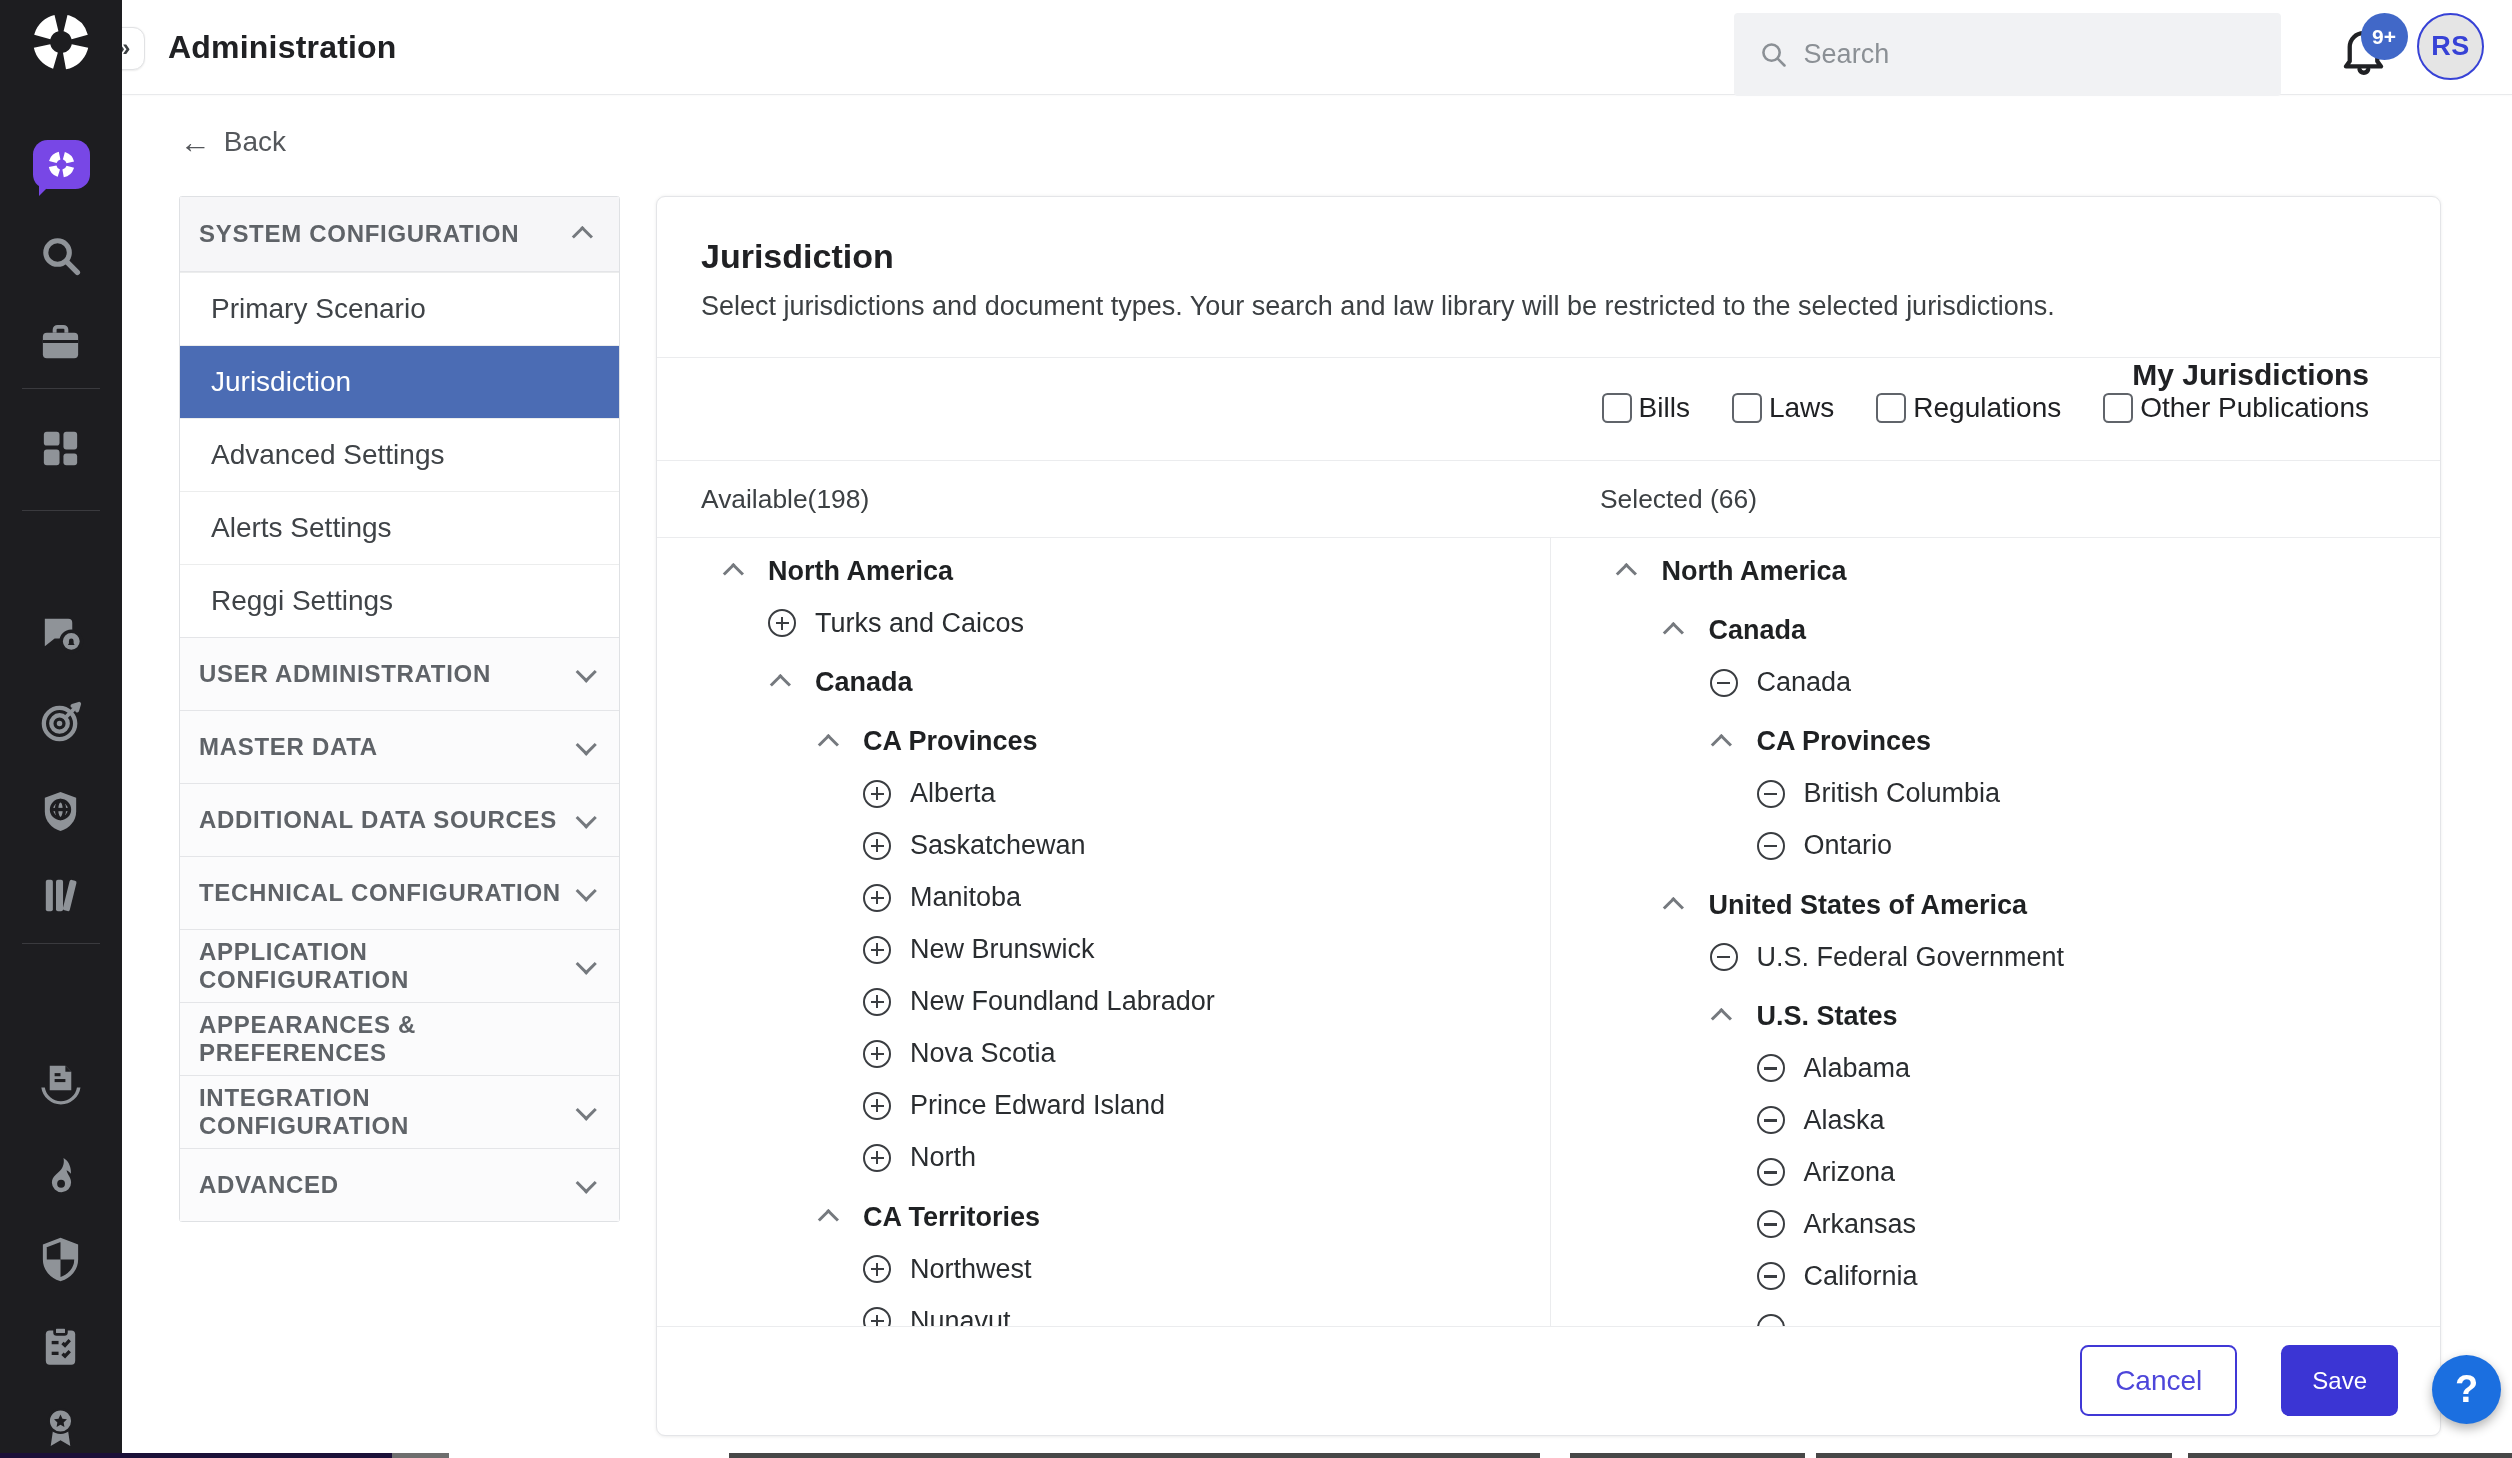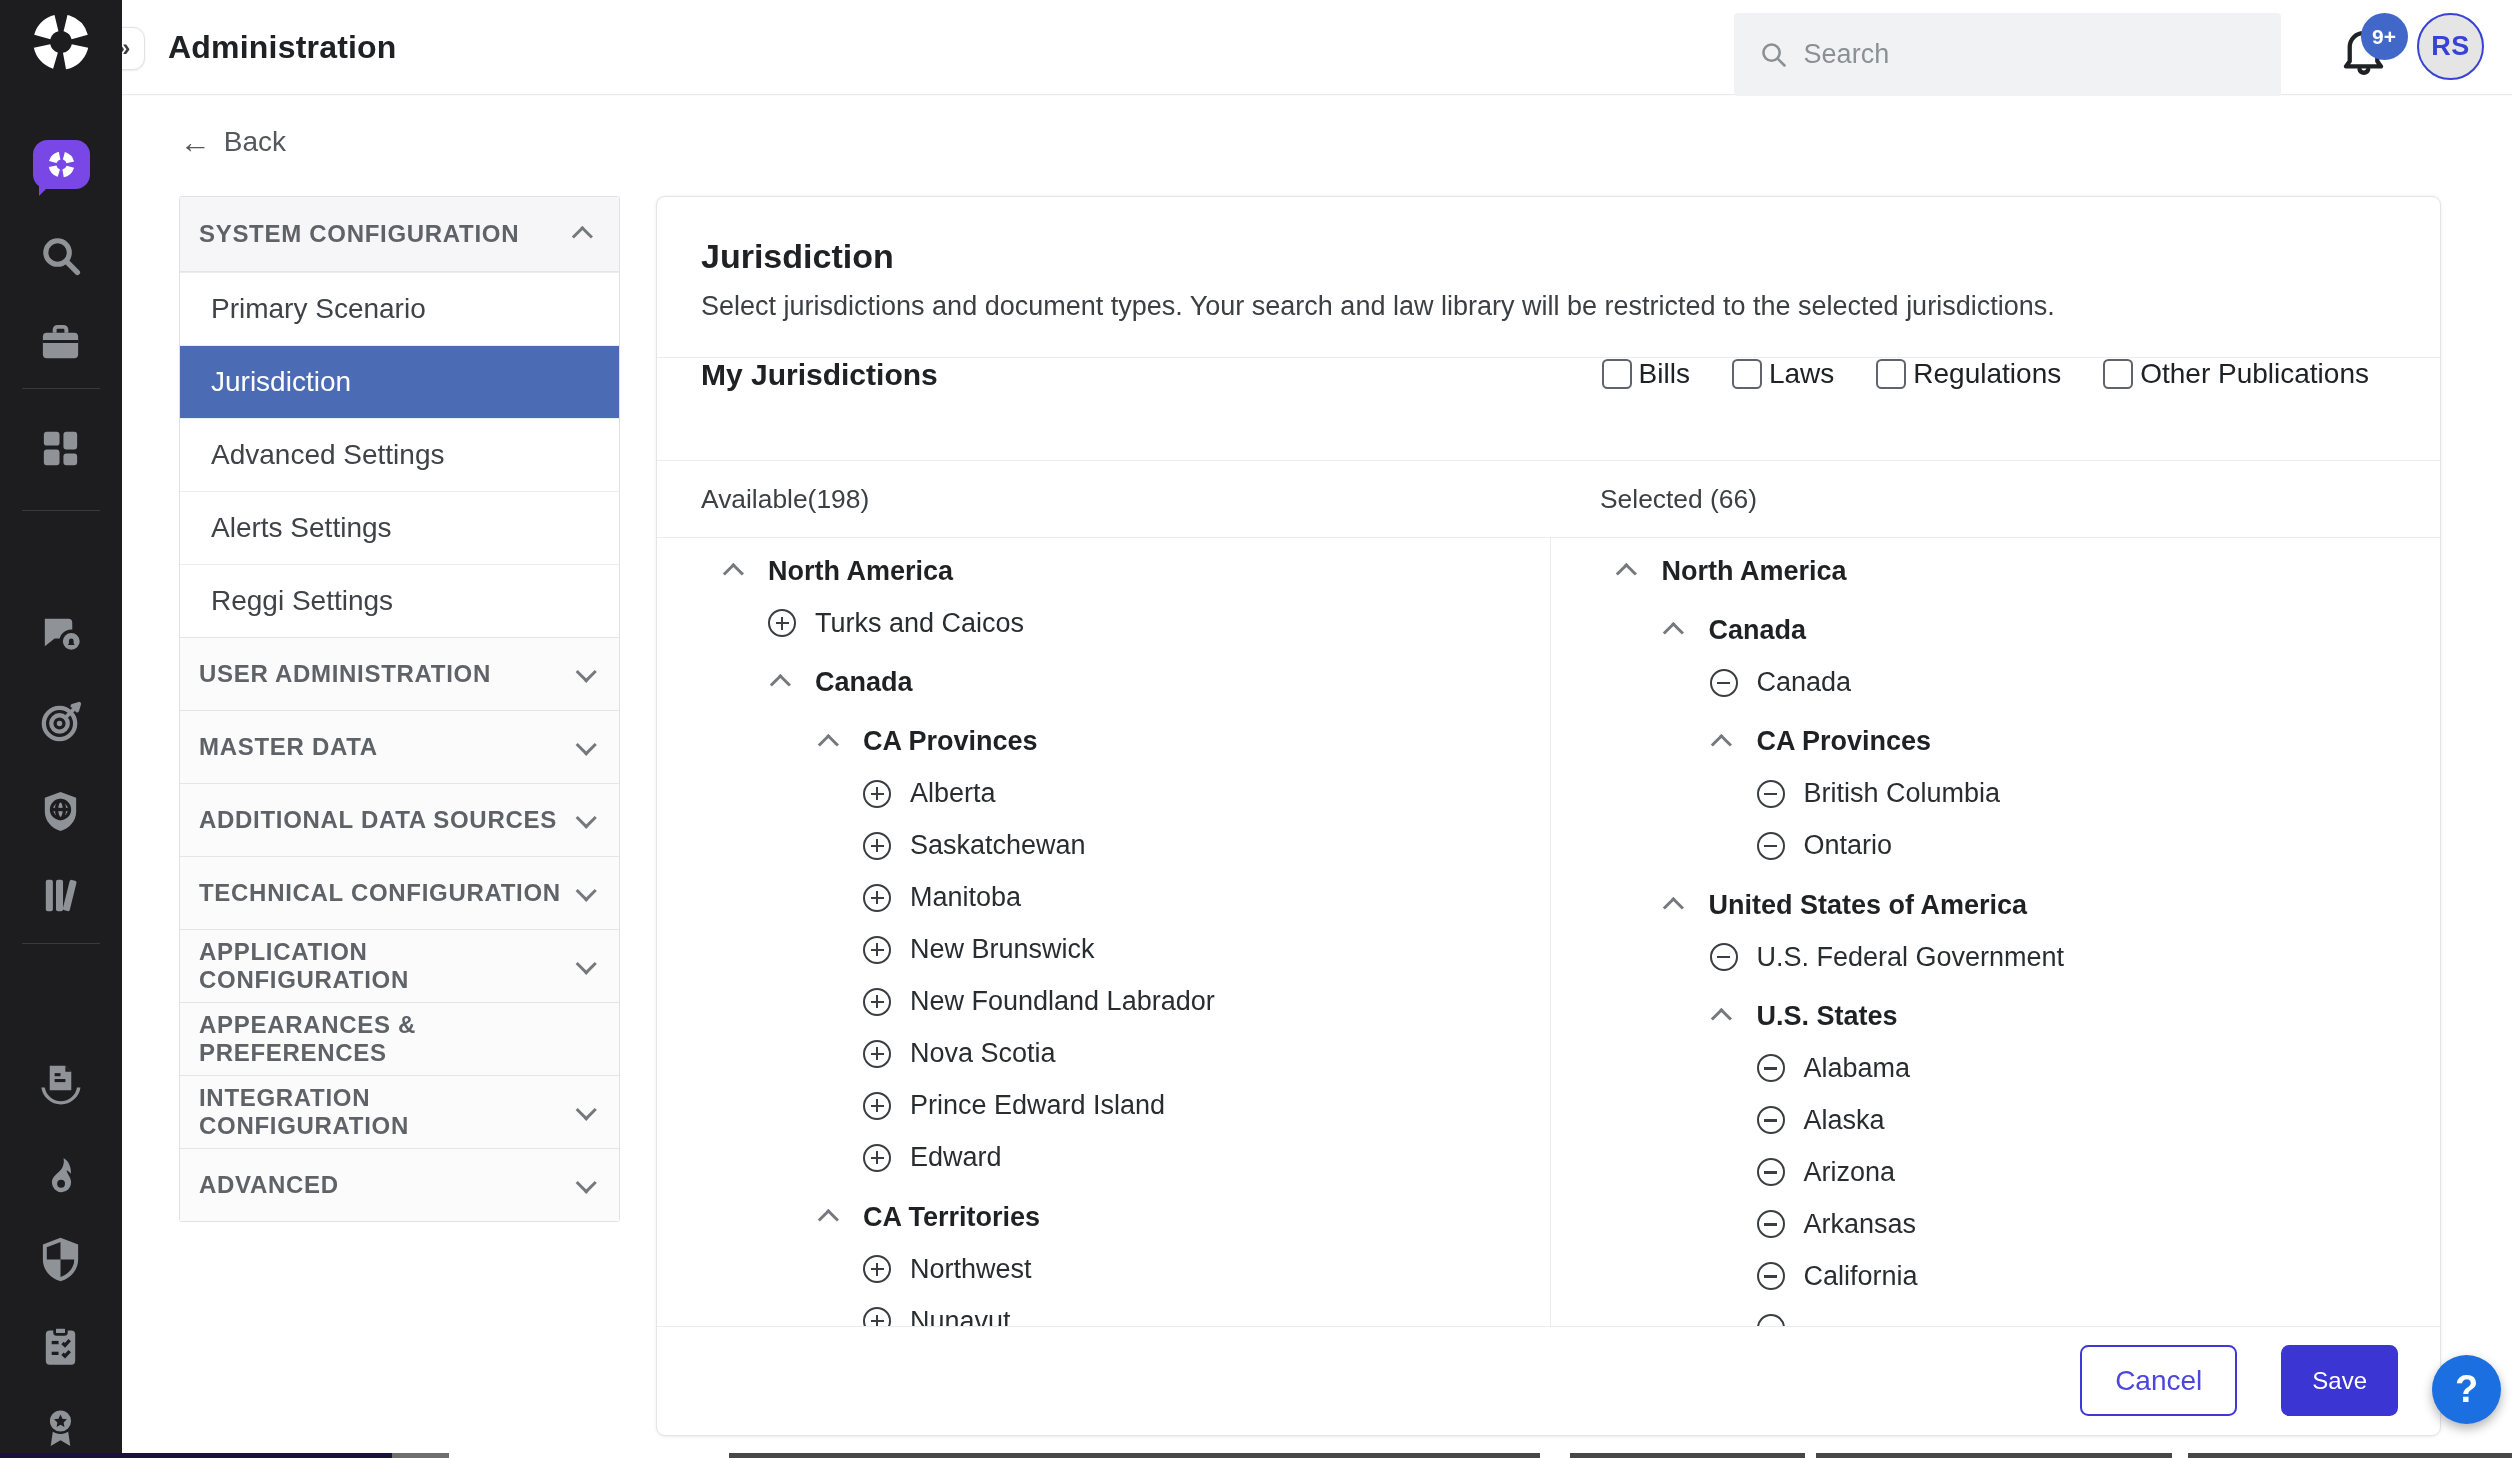--- a/index.html
+++ b/index.html
@@ -59,22 +59,22 @@
   .chev { display:inline-block; width:14.6px; height:14.6px; border-left:3.1px solid #75797e; border-top:3.1px solid #75797e; flex:none; }
   .chev.up   { transform:rotate(45deg) translateY(2.7px); }
   .chev.down { transform:rotate(225deg) translateY(2.7px); }
 
   
   .card { position:absolute; left:656px; top:196px; width:1785px; height:1240px; background:#fff;
           border:0.9px solid #e4e5e8; border-radius:9px; box-shadow:0 0.9px 3.6px rgba(0,0,0,.08); }
   .card-head { height:161px; padding:40px 44px 0 44px; border-bottom:0.9px solid #ebecee; }
   .card-head h2 { font-size:34px; font-weight:700; color:#202124; }
   .card-head p  { margin-top:14.6px; font-size:27px; color:#3c4043; }
-  .filters-row { height:103px; display:flex; align-items:flex-start; border-bottom:0.9px solid #ebecee;
-                 padding:0 71px 0 44px; }
+  .filters-row { height:103px; display:flex; align-items:flex-end; border-bottom:0.9px solid #ebecee;
+                 padding:0 71px 0 44px;flex-direction:column; }
   .filters-row h3 { font-size:30px; font-weight:700; color:#202124; flex:none; }
   .filters { display:flex; align-items:center; gap:42px; margin-left:auto; }
   .filter { display:flex; align-items:center; gap:7px; cursor:pointer; }
   .cb { width:30px; height:30px; border:2.4px solid #60646a; border-radius:5.5px; background:#fff; flex:none; }
   .filter .flbl { font-size:28px; color:#202124; }
   .cols-head { height:77px; border-bottom:0.9px solid #ebecee; position:relative; }
   .cols-head .h { position:absolute; top:0; height:77px; display:flex; align-items:center;
                   font-size:26.4px; color:#3c4043; }
   .cols-head .h.left  { left:44px; }
   .cols-head .h.right { left:943px; }
@@ -362,21 +362,21 @@
           <div class="tree-row" style="padding-left: 206px;">
             <span class="pm plus"></span>
             <span class="tlbl">Nova Scotia</span>
           </div>
           <div class="tree-row" style="padding-left: 206px;">
             <span class="pm plus"></span>
             <span class="tlbl">Prince Edward Island</span>
           </div>
           <div class="tree-row" style="padding-left: 206px;">
             <span class="pm plus"></span>
-            <span class="tlbl">Edward</span>
+            <span class="tlbl">North</span>
           </div>
           <div class="tree-row group" style="padding-left: 159px;">
             <span class="chevbox">
               <span class="chev up"></span>
             </span>
             <span class="tlbl">CA Territories</span>
           </div>
           <div class="tree-row" style="padding-left: 206px;">
             <span class="pm plus"></span>
             <span class="tlbl">Northwest</span>

